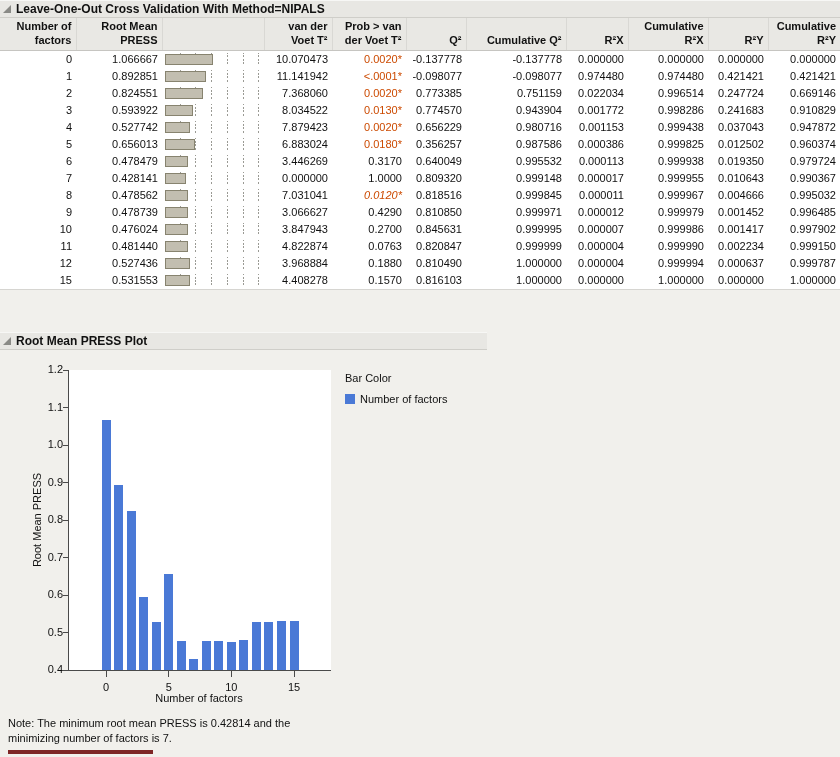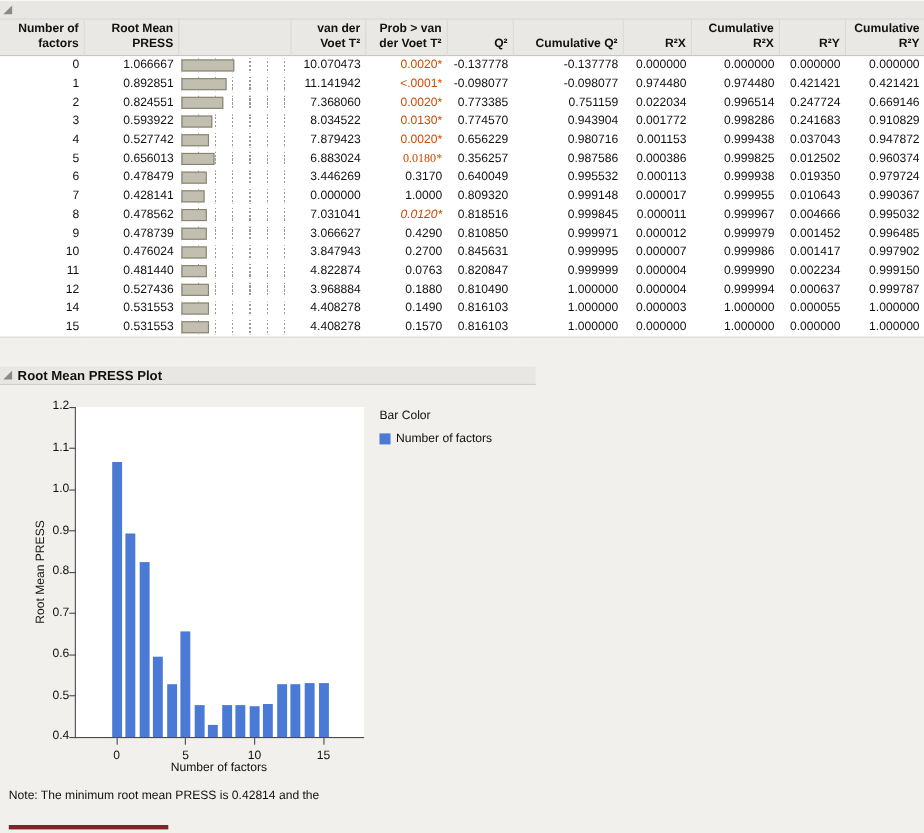--- a/index.html
+++ b/index.html
@@ -69,20 +69,21 @@
 
   
   #note { position:absolute; left:8px; top:716px; line-height:15px; font-size:11px; }
   #note-underline { position:absolute; left:8px; top:750px; width:145px; height:4px; }
 </style>
 </head>
 <body>
 
 <div id="bar1" class="outline-bar">
   <span class="tri"></span>
+  <span class="outline-title">Leave-One-Out Cross Validation With Method=NIPALS</span>
 </div>
 
 <table id="cv-table">
   <colgroup>
     <col style="width:76px">
       <col style="width:86px">
       <col style="width:102px">
       <col style="width:68px">
     <col style="width:74px">
       <col style="width:60px">
@@ -195,21 +196,21 @@
       </tr>
       <tr>
         <td>5</td>
         <td>0.656013</td>
         <td class="col-bar">
           <div class="minibar-track">
             <div class="minibar" style="width: 29.8%; background: rgb(194, 190, 176); border-color: rgb(135, 131, 111);"></div>
           </div>
         </td>
         <td>6.883024</td>
-        <td style="color: rgb(204, 74, 0); font-family: Liberation Serif, serif;">0.0180*</td>
+        <td style="color: rgb(204, 74, 0);">0.0180*</td>
         <td>0.356257</td>
         <td>0.987586</td>
         <td>0.000386</td>
         <td>0.999825</td>
         <td>0.012502</td>
         <td>0.960374</td>
       </tr>
       <tr>
         <td>6</td>
         <td>0.478479</td>
@@ -321,37 +322,20 @@
           </div>
         </td>
         <td>3.968884</td>
         <td>0.1880</td>
         <td>0.810490</td>
         <td>1.000000</td>
         <td>0.000004</td>
         <td>0.999994</td>
         <td>0.000637</td>
         <td>0.999787</td>
-      </tr>
-      <tr>
-        <td>14</td>
-        <td>0.531553</td>
-        <td class="col-bar">
-          <div class="minibar-track">
-            <div class="minibar" style="width: 24.2%; background: rgb(194, 190, 176); border-color: rgb(135, 131, 111);"></div>
-          </div>
-        </td>
-        <td>4.408278</td>
-        <td>0.1490</td>
-        <td>0.816103</td>
-        <td>1.000000</td>
-        <td>0.000003</td>
-        <td>1.000000</td>
-        <td>0.000055</td>
-        <td>1.000000</td>
       </tr>
       <tr>
         <td>15</td>
         <td>0.531553</td>
         <td class="col-bar">
           <div class="minibar-track">
             <div class="minibar" style="width: 24.2%; background: rgb(194, 190, 176); border-color: rgb(135, 131, 111);"></div>
           </div>
         </td>
         <td>4.408278</td>
@@ -422,14 +406,15 @@
     <div class="legend-title">Bar Color</div>
     <div class="legend-entry">
       <span class="legend-swatch" style="background: rgb(74, 121, 214);"></span>
       <span>Number of factors</span>
     </div>
   </div>
 </div>
 
 <div id="note">
   <div>Note: The minimum root mean PRESS is 0.42814 and the</div>
+  <div>minimizing number of factors is 7.</div>
 </div>
 <div id="note-underline" style="background: rgb(126, 38, 38);"></div>
 
 </body></html>

